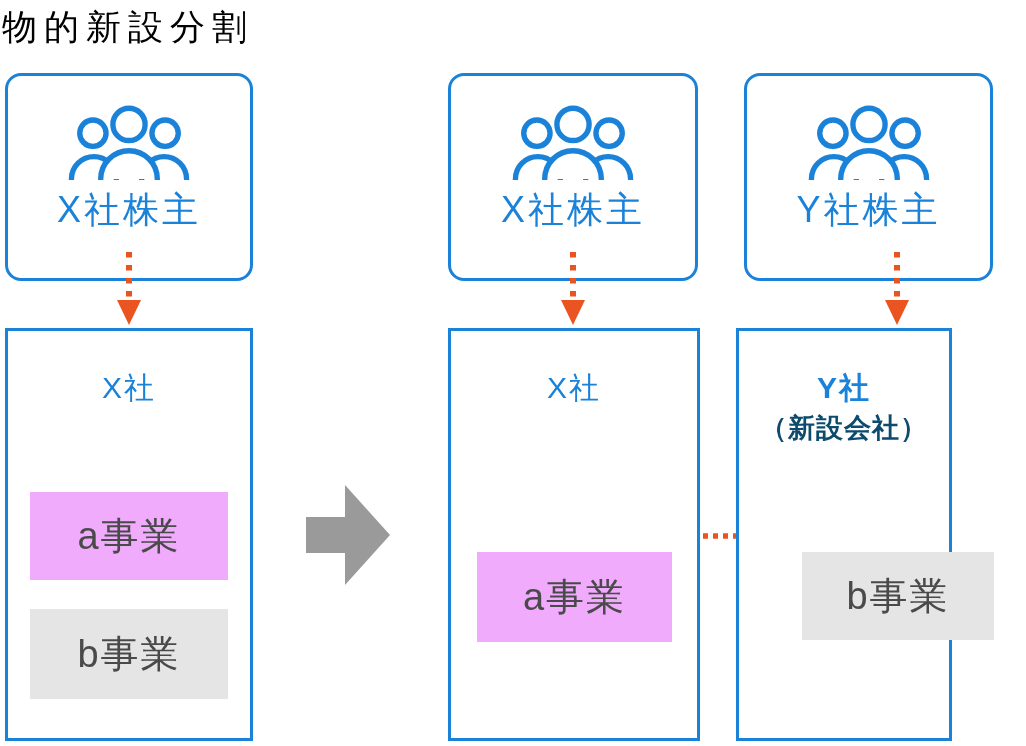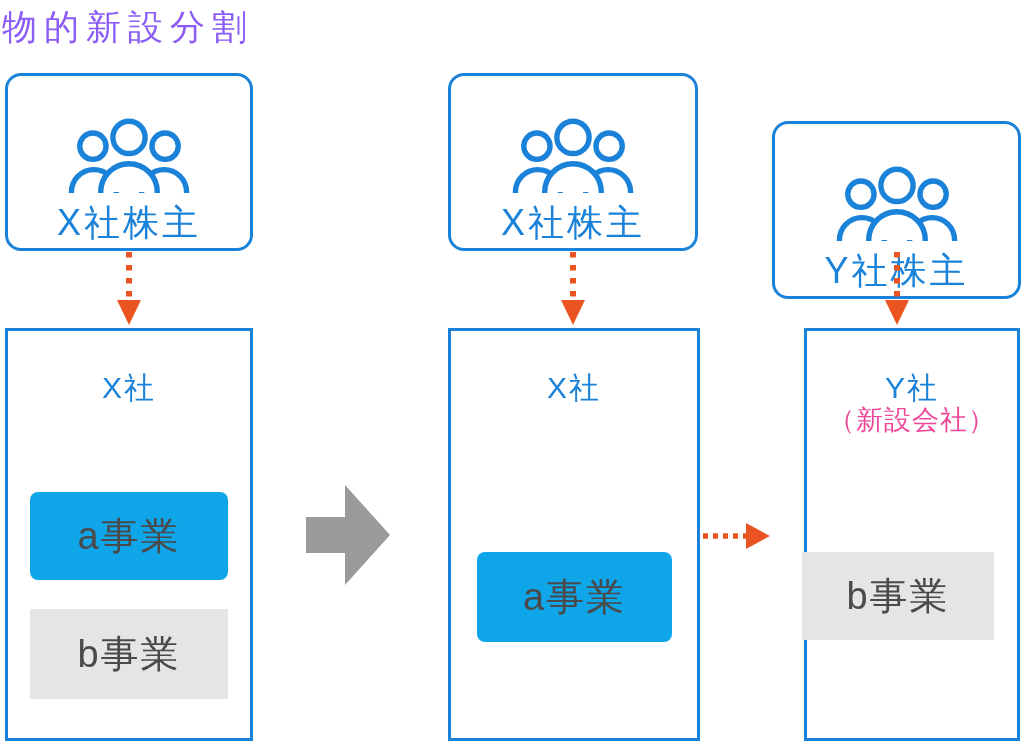--- a/index.html
+++ b/index.html
@@ -13,41 +13,41 @@
     background: #ffffff;
     overflow: hidden;
   }
 
   .diagram-title {
     position: absolute;
     left: 2px;
     top: 4px;
     font-size: 35px;
     letter-spacing: 7px;
-    color: #8b5cf6;
+    color: #000000;
     white-space: nowrap;
   }
 
   
   .sh-box {
     position: absolute;
     top: 73px;
-    height: 178px;
+    height: 208px;
     border: 3px solid #1a82d9;
     border-radius: 16px;
     background: #ffffff;
     display: flex;
     flex-direction: column;
     align-items: center;
     justify-content: flex-start;
-    padding-top: 37px;
+    padding-top: 24px;
   }
   .sh-box.left  { left: 5px;   width: 248px; }
   .sh-box.mid   { left: 448px; width: 250px; }
-  .sh-box.right { left: 772px; width: 249px; margin-top: 48px; }
+  .sh-box.right { left: 744px; width: 249px; }
 
   .people { width: 138px; height: 80px; flex: 0 0 auto; }
 
   .sh-label {
     margin-top: 6px;
     font-size: 36px;
     color: #1a82d9;
     letter-spacing: 3px;
     white-space: nowrap;
   }
@@ -59,50 +59,50 @@
     height: 413px;
     border: 3px solid #1a82d9;
     background: #ffffff;
     display: flex;
     flex-direction: column;
     align-items: center;
     padding-top: 42px;
   }
   .co-box.left  { left: 5px;   width: 248px; }
   .co-box.mid   { left: 448px; width: 252px; }
-  .co-box.right { left: 804px; width: 216px; }
+  .co-box.right { left: 736px; width: 216px; font-weight: bold; }
 
   .co-name {
     font-size: 30px;
     color: #1a82d9;
     letter-spacing: 2px;
     line-height: 1;
     white-space: nowrap;
   }
   .co-sub {
-    margin-top: 4px;
+    margin-top: 12px;
     font-size: 27px;
-    color: #ec4899;
+    color: #0c4a6e;
     letter-spacing: 1px;
     line-height: 1;
     white-space: nowrap;
   }
 
   
   .chip {
     position: absolute;
     display: flex;
     align-items: center;
     justify-content: center;
     font-size: 38px;
     color: #4a4a4a;
     letter-spacing: 2px;
     white-space: nowrap;
   }
-  .chip.blue { background: #0ea5e9; border-radius: 8px; }
+  .chip.blue { background: #f0abfc; }
   .chip.teal { background: #e5e5e5; }
 
   .chip.a-left  { left: 30px;  top: 492px; width: 198px; height: 88px; }
   .chip.b-left  { left: 30px;  top: 609px; width: 198px; height: 90px; }
   .chip.a-mid   { left: 477px; top: 552px; width: 195px; height: 90px; }
   .chip.b-right { left: 802px; top: 552px; width: 192px; height: 88px; }
 
   
   .v-arrow { position: absolute; top: 250px; width: 30px; height: 78px; }
   .v-arrow.a1 { left: 114px; }

